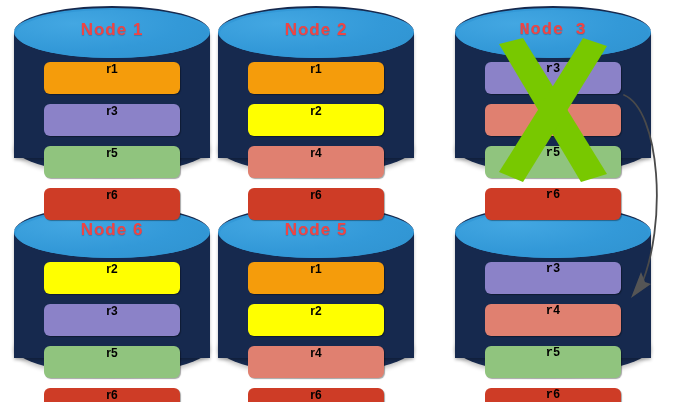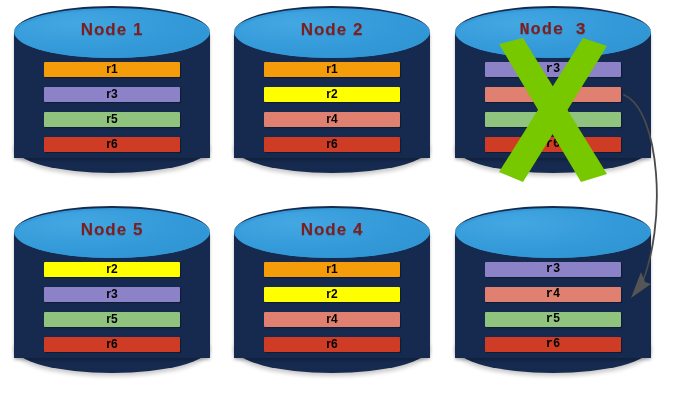--- a/index.html
+++ b/index.html
@@ -21,21 +21,21 @@
     height: 402px;
   }
   .node {
     position: absolute;
     width: 196px;
     height: 178px;
   }
   .node-r0 { top: 6px; }
   .node-r1 { top: 206px; }
   .node-c0 { left: 14px; }
-  .node-c1 { left: 234px; }
+  .node-c1 { left: 218px; }
   .node-c2 { left: 455px; font-family: Liberation Mono, monospace; }
 
   
   .cyl-body {
     position: absolute;
     left: 0;
     top: 26px;
     width: 196px;
     height: 126px;
     background: #16294e;
@@ -70,39 +70,39 @@
     height: 48px;
     border-radius: 50% / 50%;
     background: radial-gradient(ellipse at 30% 28%, #43a7e2 0%, #3399d8 55%, #2f92cf 100%);
   }
   .node-label {
     position: absolute;
     left: 0;
     top: 14px;
     width: 196px;
     text-align: center;
-    color: #7f1d1d;
+    color: #ef4444;
     font-size: 17px;
     font-weight: bold;
     letter-spacing: 1px;
     z-index: 6;
     text-shadow: 0 1px 1px rgba(0,0,0,0.18);
   }
   .rows {
     position: absolute;
     left: 30px;
     top: 56px;
     width: 136px;
     z-index: 5;
   }
   .row-bar {
     position: relative;
-    height: 15px;
+    height: 32px;
     margin-bottom: 10px;
-    border-radius: 1px;
+    border-radius: 6px;
     color: #000000;
     font-size: 12px;
     font-weight: bold;
     text-align: center;
     line-height: 15px;
     box-shadow: 1px 1px 1px rgba(0,0,0,0.35);
   }
   .row-bar:last-child { margin-bottom: 0; }
 
   .xmark {
@@ -171,36 +171,36 @@
       <div class="row-bar" style="background: rgb(206, 60, 38);">r6</div>
     </div>
   </div>
 
   <div class="node node-r1 node-c0">
     <div class="cyl-bottom"></div>
     <div class="cyl-body"></div>
     <div class="cyl-top">
       <div class="cyl-top-shade"></div>
     </div>
+    <div class="node-label">Node 6</div>
+    <div class="rows">
+      <div class="row-bar" style="background: rgb(255, 255, 0);">r2</div>
+      <div class="row-bar" style="background: rgb(139, 130, 200);">r3</div>
+      <div class="row-bar" style="background: rgb(144, 196, 126);">r5</div>
+      <div class="row-bar" style="background: rgb(206, 60, 38);">r6</div>
+    </div>
+  </div>
+
+  <div class="node node-r1 node-c1">
+    <div class="cyl-bottom"></div>
+    <div class="cyl-body"></div>
+    <div class="cyl-top">
+      <div class="cyl-top-shade"></div>
+    </div>
     <div class="node-label">Node 5</div>
-    <div class="rows">
-      <div class="row-bar" style="background: rgb(255, 255, 0);">r2</div>
-      <div class="row-bar" style="background: rgb(139, 130, 200);">r3</div>
-      <div class="row-bar" style="background: rgb(144, 196, 126);">r5</div>
-      <div class="row-bar" style="background: rgb(206, 60, 38);">r6</div>
-    </div>
-  </div>
-
-  <div class="node node-r1 node-c1">
-    <div class="cyl-bottom"></div>
-    <div class="cyl-body"></div>
-    <div class="cyl-top">
-      <div class="cyl-top-shade"></div>
-    </div>
-    <div class="node-label">Node 4</div>
     <div class="rows">
       <div class="row-bar" style="background: rgb(245, 156, 11);">r1</div>
       <div class="row-bar" style="background: rgb(255, 255, 0);">r2</div>
       <div class="row-bar" style="background: rgb(224, 128, 112);">r4</div>
       <div class="row-bar" style="background: rgb(206, 60, 38);">r6</div>
     </div>
   </div>
 
   <div class="node node-r1 node-c2">
     <div class="cyl-bottom"></div>

